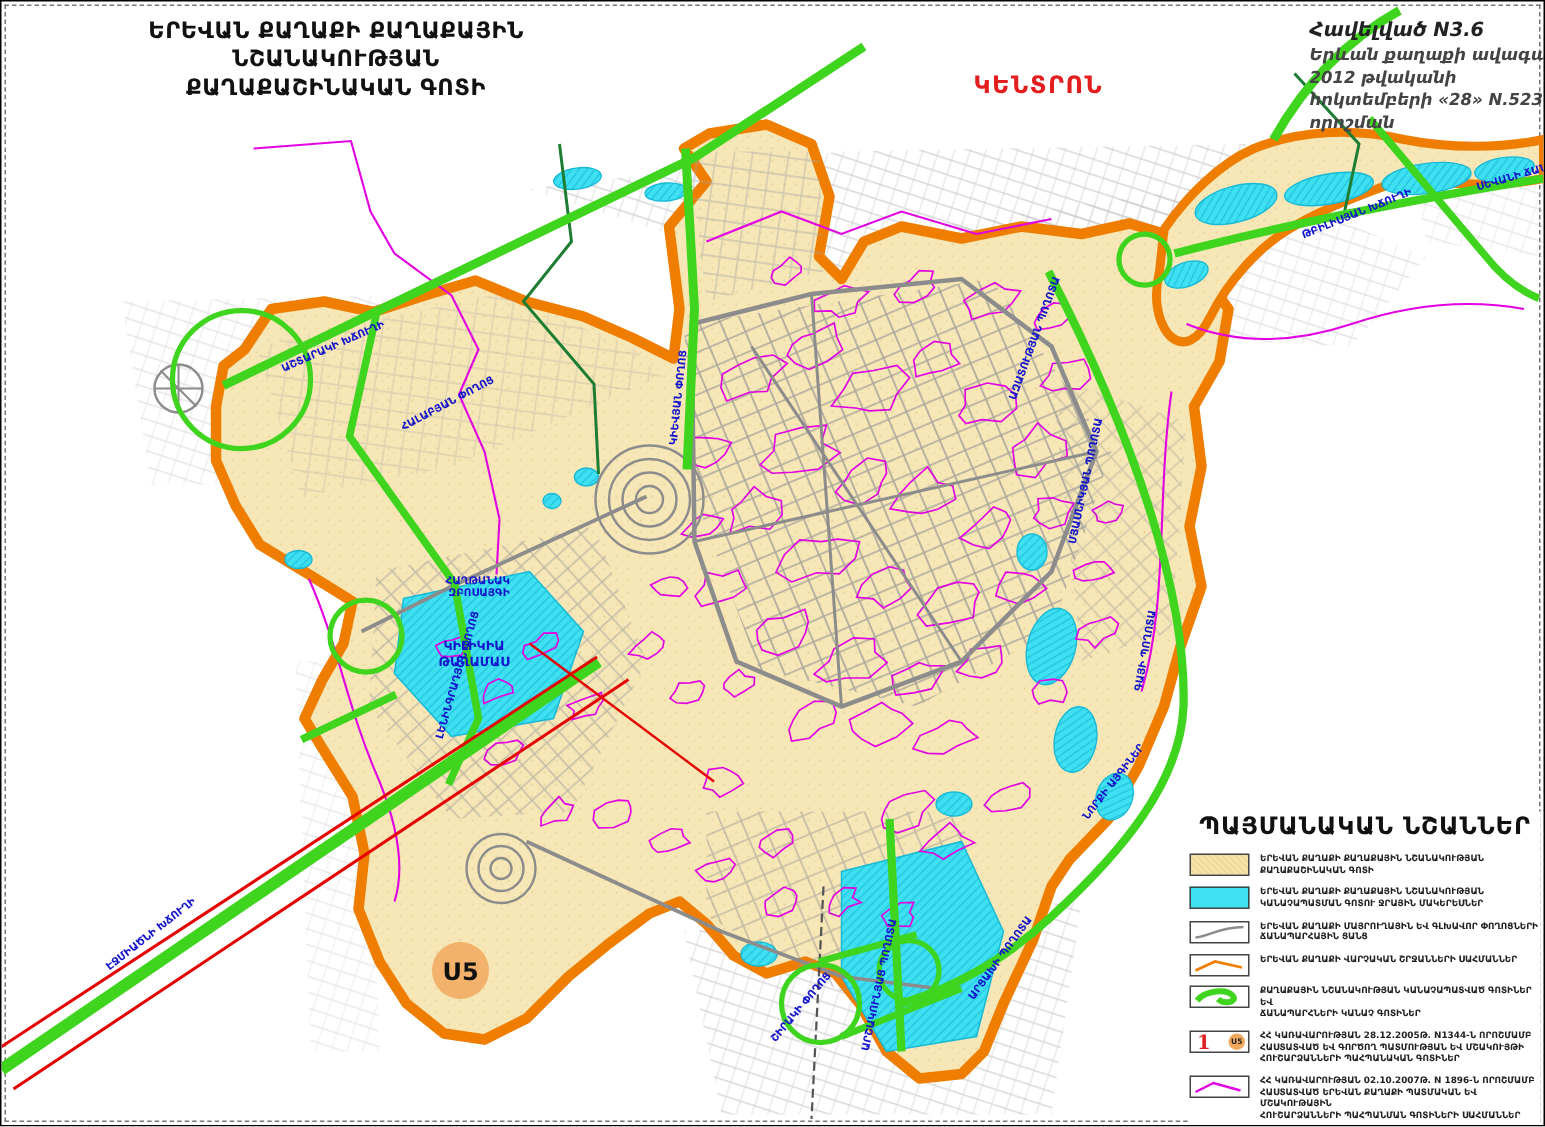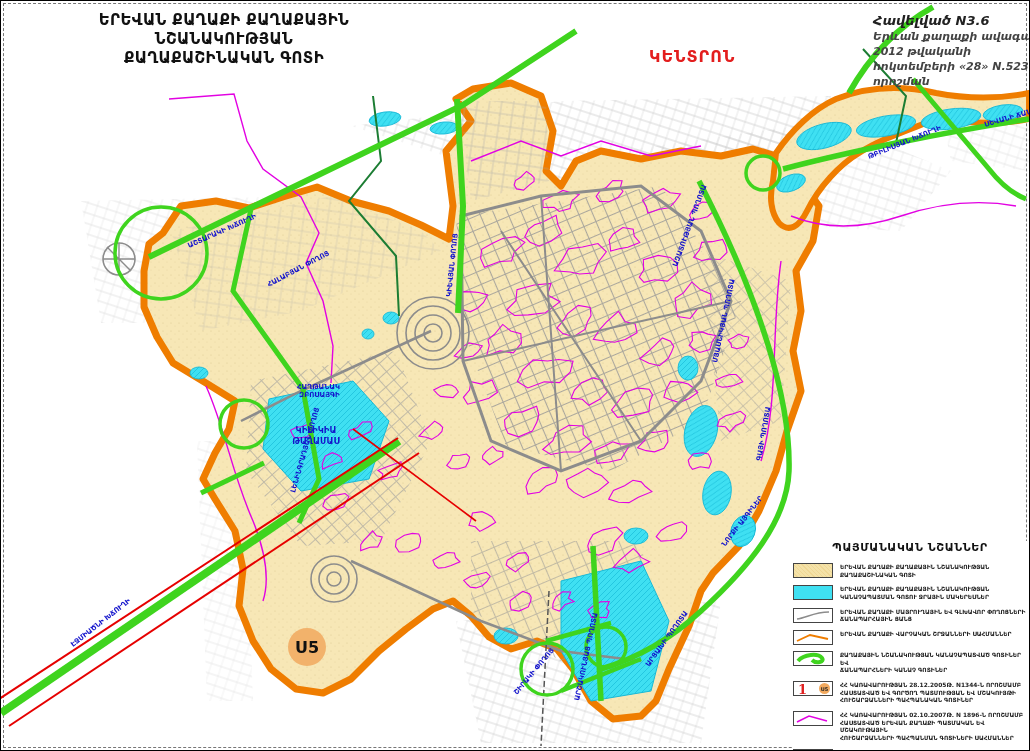--- a/index.html
+++ b/index.html
@@ -10,21 +10,21 @@
   
   .title-block{position:absolute;left:38px;top:10px;width:370px;text-align:center;z-index:5;}
   .title-line{font-size:15px;font-weight:bold;color:#111;letter-spacing:.4px;line-height:1.25;}
   .annotation{position:absolute;left:872px;top:12px;width:186px;z-index:5;font-style:italic;}
   .annotation .a1{font-size:13px;font-weight:bold;color:#222;margin-bottom:2px;}
   .annotation .a2,.annotation .a3{font-size:11px;font-weight:bold;color:#444;line-height:1.35;}
   .district{position:absolute;left:648px;top:46px;font-size:16px;font-weight:bold;
             color:#e31e1e;letter-spacing:1px;z-index:5;}
   
   .legend{position:absolute;left:792px;top:540px;width:234px;z-index:6;background:#fff;}
-  .legend-title{font-size:11px;font-weight:bold;color:#111;text-align:center;
+  .legend-title{font-size:16px;font-weight:bold;color:#111;text-align:center;
                 letter-spacing:.6px;margin-bottom:9px;}
   .legend-row{display:flex;align-items:flex-start;margin-bottom:6px;}
   .legend-sym{flex:0 0 40px;height:15px;margin-right:7px;position:relative;
               border:1px solid #444;background:#fff;box-sizing:border-box;}
   .legend-sym svg{position:absolute;left:0;top:0;}
   .sym-beige{background:repeating-linear-gradient(45deg,#f4e2a8 0 2px,#efd795 2px 3px);}
   .sym-cyan{background:#3fe0f2;}
   .legend-text{font-size:5.9px;font-weight:bold;color:#222;line-height:1.3;padding-top:1px;}
   .sym-one{position:absolute;left:4px;top:0px;color:#e02020;font-size:13px;font-weight:bold;
            font-family:"DejaVu Serif","Liberation Serif",serif;}

